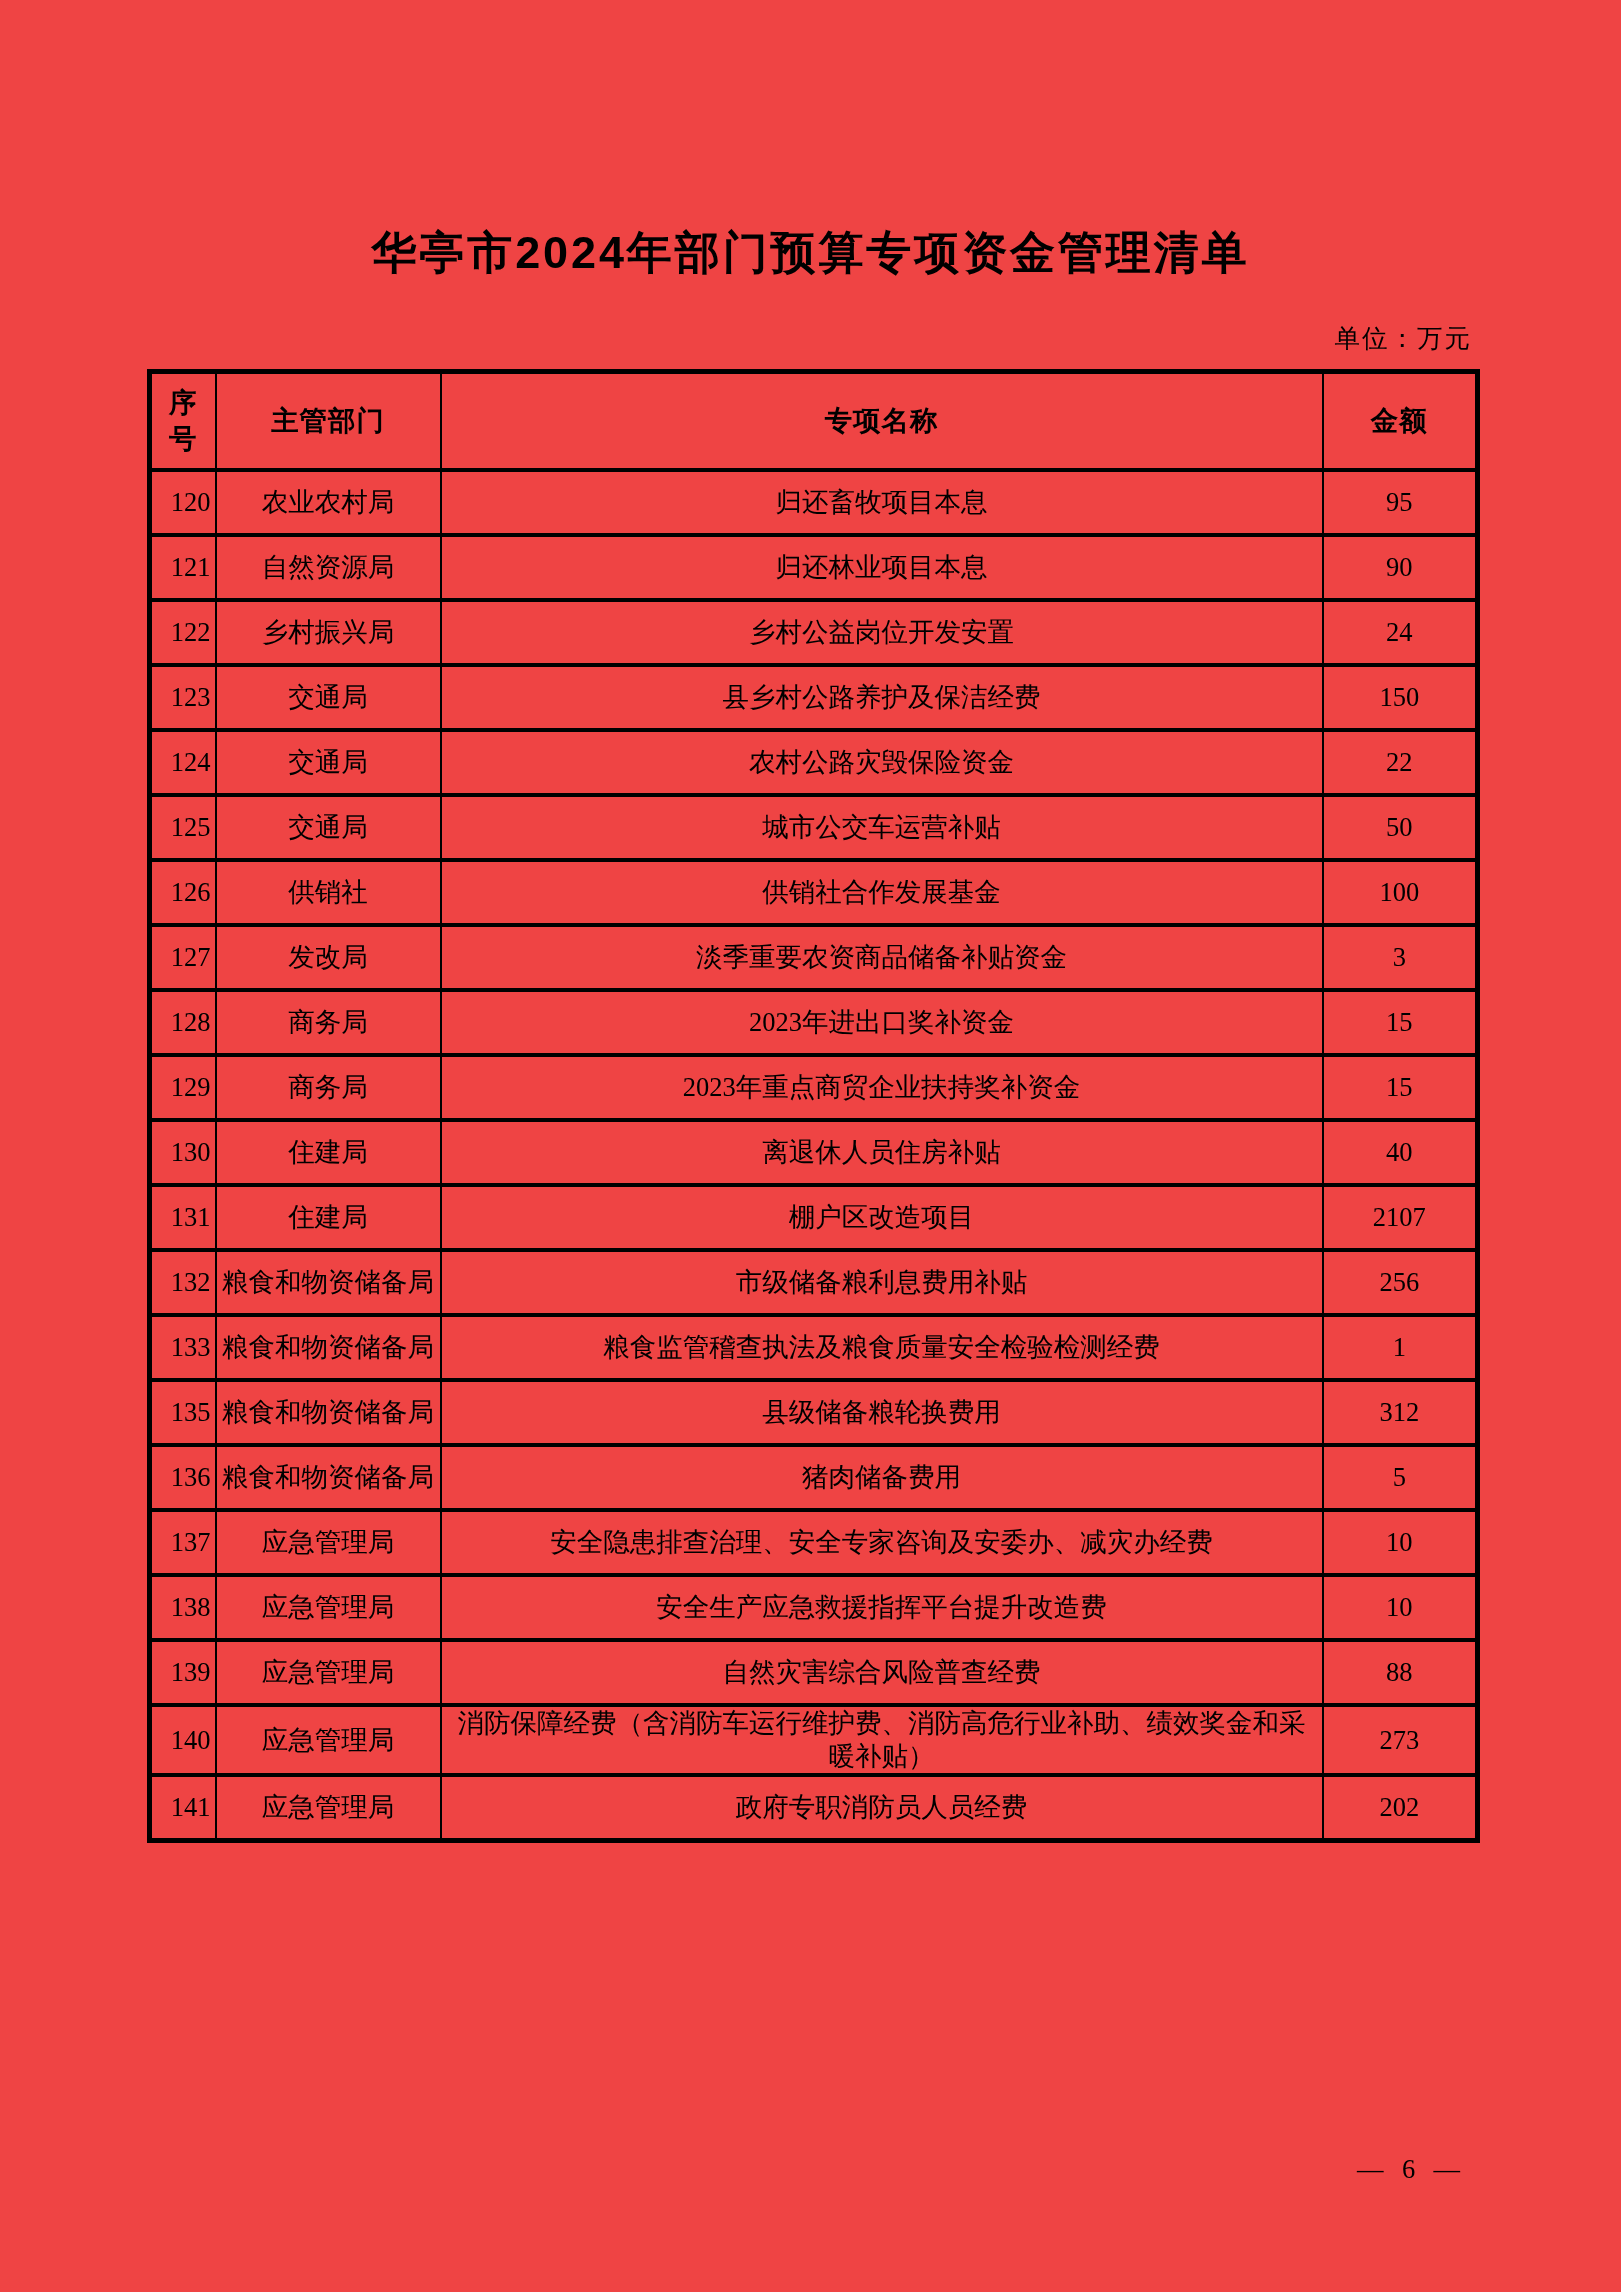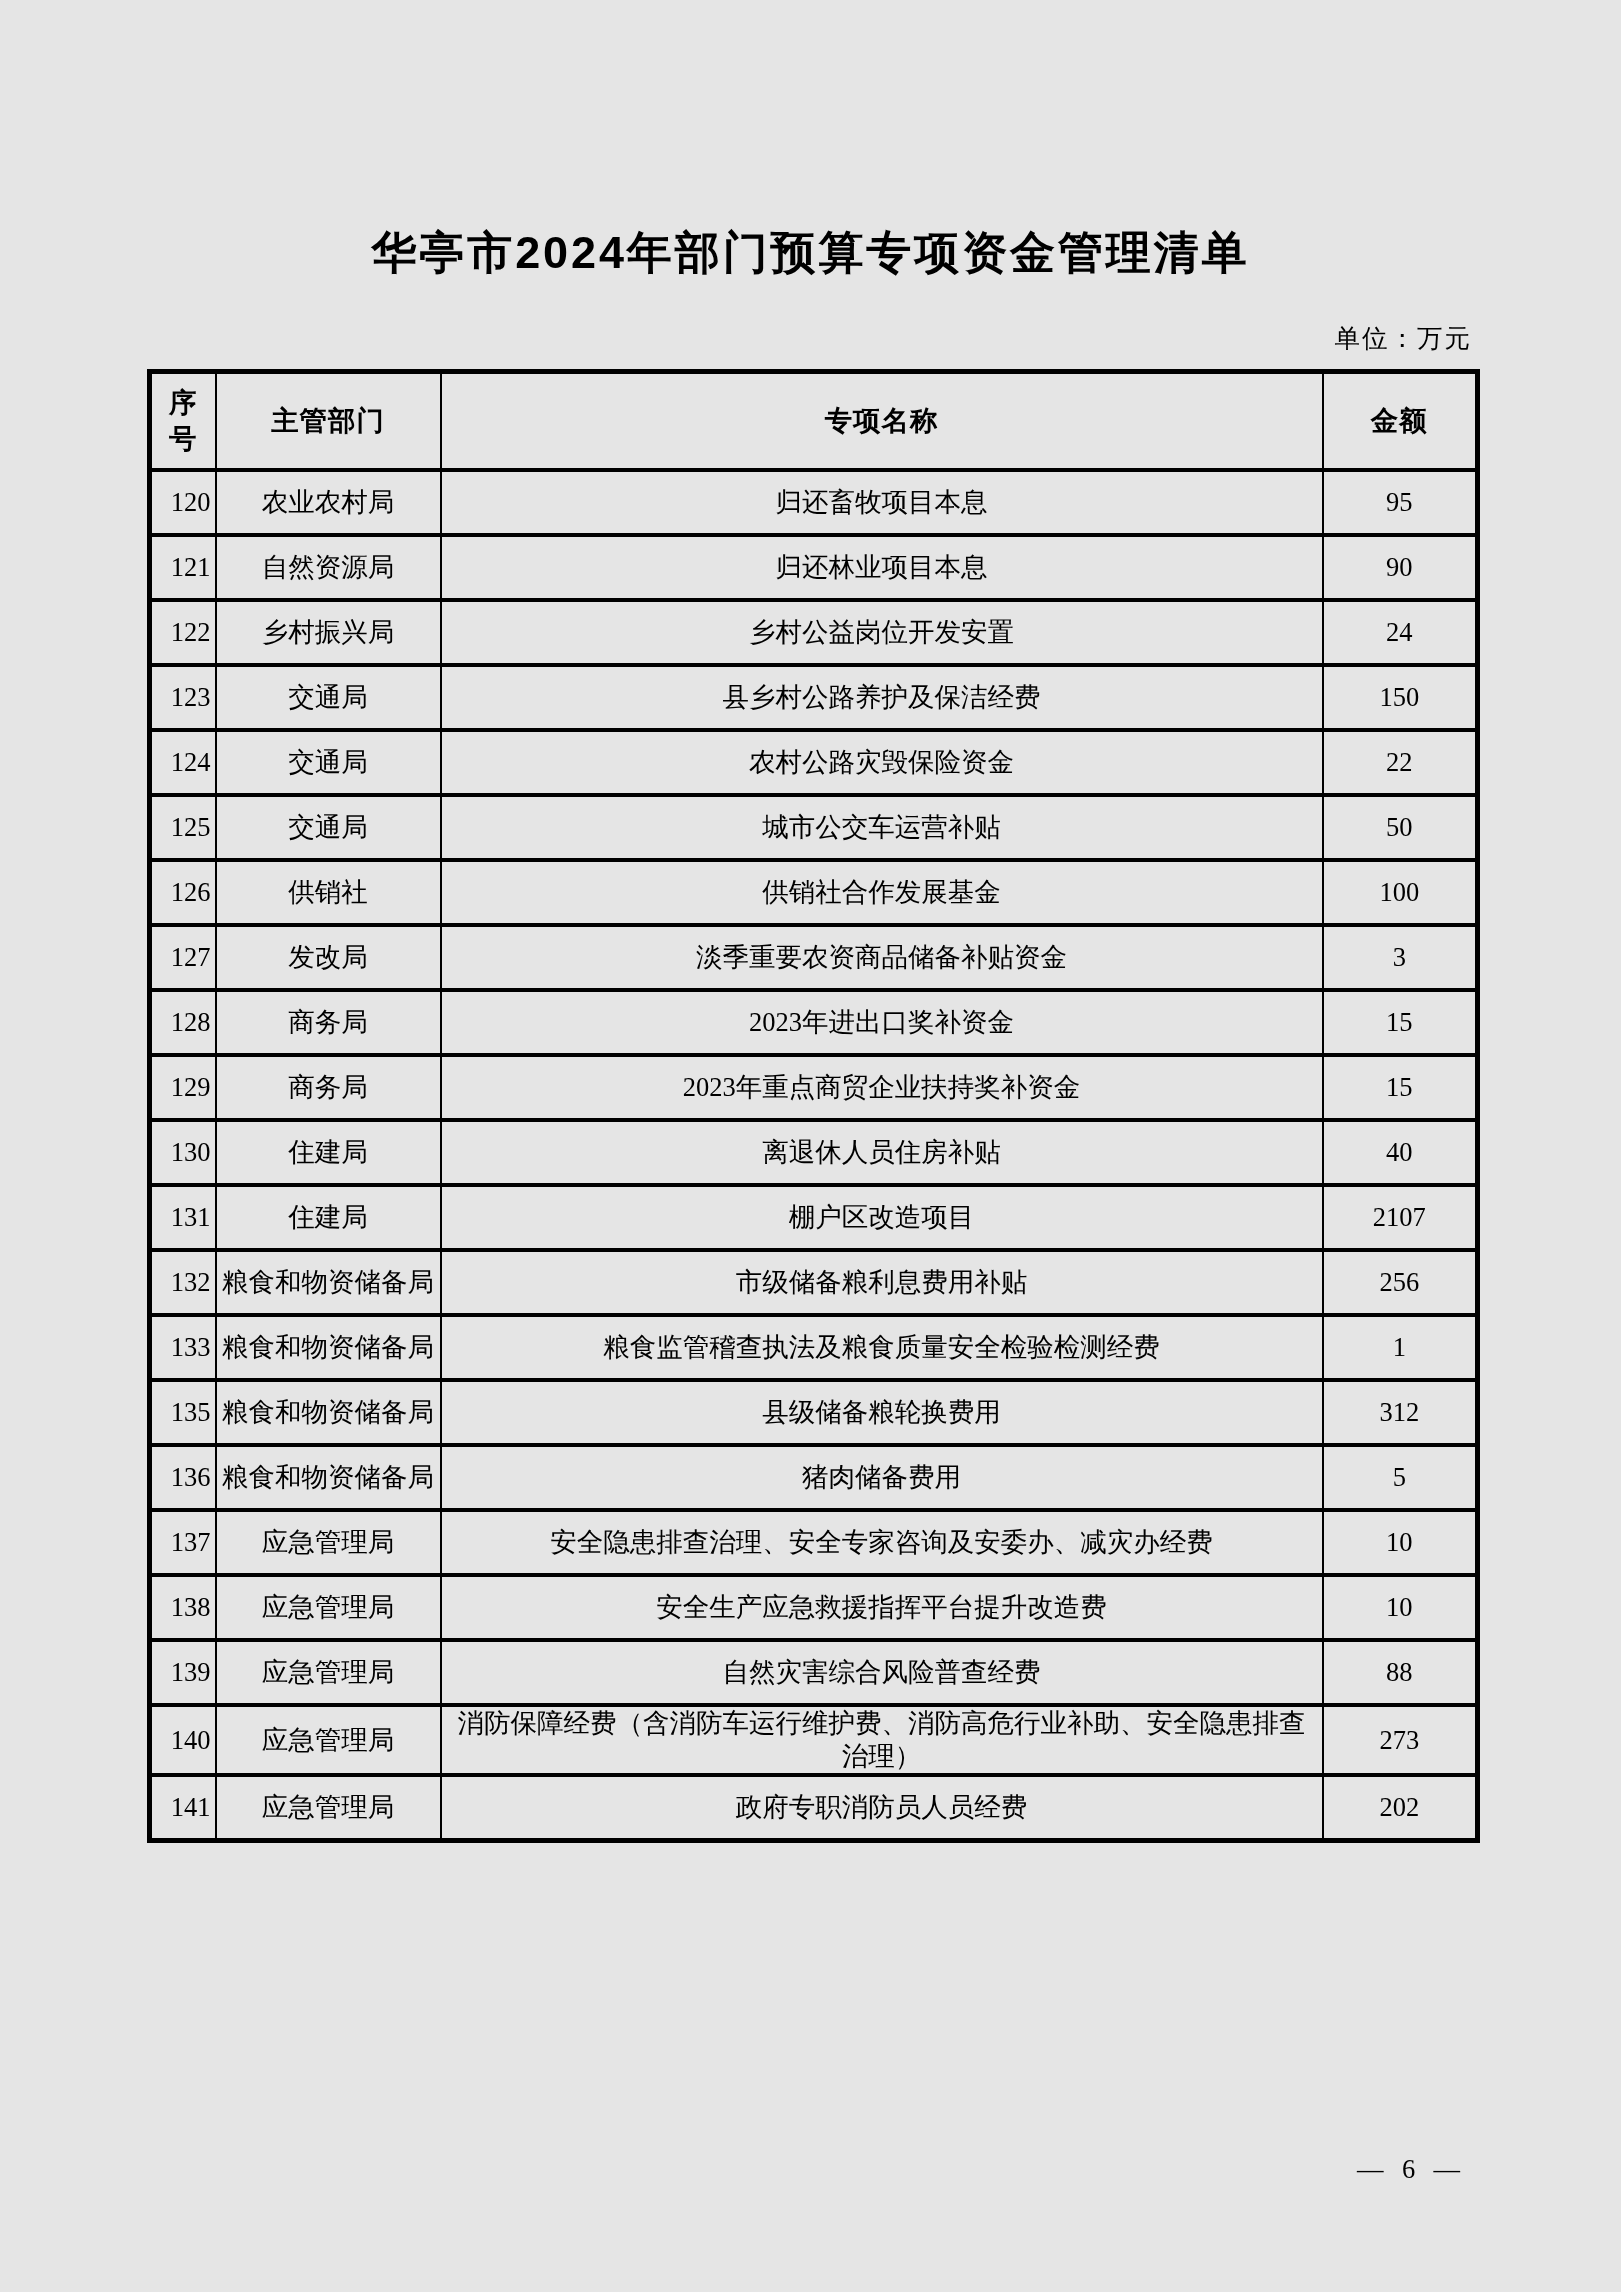--- a/index.html
+++ b/index.html
@@ -4,21 +4,21 @@
 <style>
   html, body {
     margin: 0;
     padding: 0;
     background: #ffffff;
   }
   .page {
     position: relative;
     width: 1621px;
     height: 2293px;
-    background: #e5e5e5;
+    background: #ef4444;
     font-family: "Liberation Serif", serif;
     color: #000000;
     overflow: hidden;
   }
   .doc-title {
     position: absolute;
     top: 223px;
     left: 0;
     width: 100%;
     text-align: center;
@@ -217,21 +217,21 @@
         </tr>
         <tr>
           <td class="cell-no">139</td>
           <td class="cell-dept">应急管理局</td>
           <td class="cell-name">自然灾害综合风险普查经费</td>
           <td class="cell-amount">88</td>
         </tr>
         <tr>
           <td class="cell-no">140</td>
           <td class="cell-dept">应急管理局</td>
-          <td class="cell-name">消防保障经费（含消防车运行维护费、消防高危行业补助、安全隐患排查治理）</td>
+          <td class="cell-name">消防保障经费（含消防车运行维护费、消防高危行业补助、绩效奖金和采暖补贴）</td>
           <td class="cell-amount">273</td>
         </tr>
         <tr>
           <td class="cell-no">141</td>
           <td class="cell-dept">应急管理局</td>
           <td class="cell-name">政府专职消防员人员经费</td>
           <td class="cell-amount">202</td>
         </tr>
       </tbody>
   </table>

